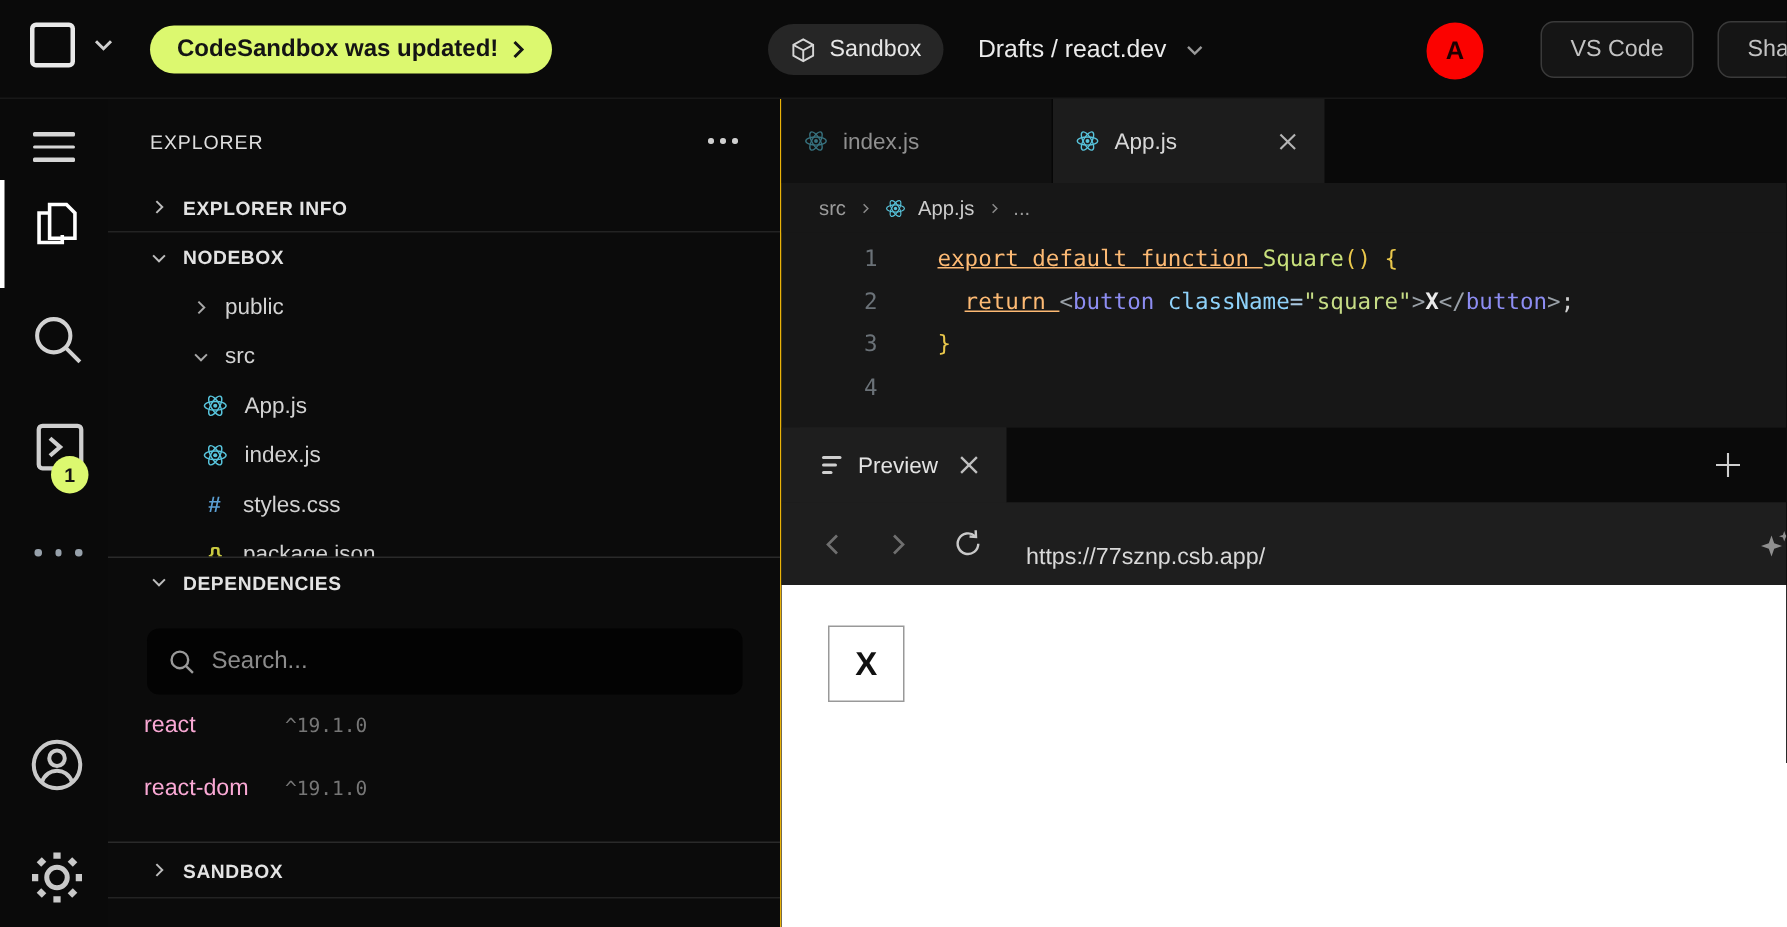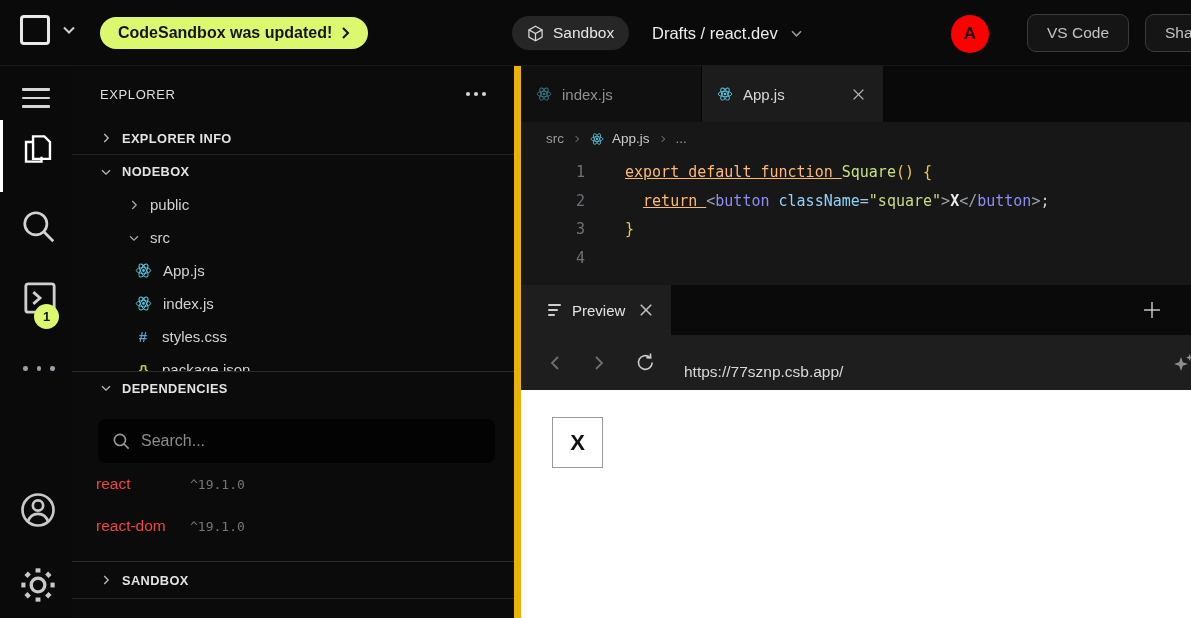--- a/index.html
+++ b/index.html
@@ -32,42 +32,42 @@
   .act-btn { position:absolute; background:none; border:none; cursor:pointer; }
   .active-bar { position:absolute; left:0; top:54px; width:3px; height:72px; background:#ffffff; }
   .hamburger { left:22px; top:16px; width:28px; }
   .hamburger i { display:block; height:2.6px; background:#d6d6d6; margin:6px 0; border-radius:1px; }
   .dots3 { left:23px; top:300px; display:flex; gap:9px; }
   .dots3 i { width:4.6px; height:4.6px; border-radius:50%; background:#97a1ab; display:block; }
   .t-badge { position:absolute; left:34px; top:238px; width:25px; height:25px; border-radius:50%; background:#dcf86f;
     color:#141414; font-size:13px; font-weight:700; display:flex; align-items:center; justify-content:center; }
 
   
-  .explorer { width:449px; flex:none; background:#0b0b0b; border-right:7px solid #eab308; display:flex; flex-direction:column; overflow:hidden; }
+  .explorer { width:449px; flex:none; background:#0b0b0b; border-right:1px solid #eab308; display:flex; flex-direction:column; overflow:hidden; }
   .exp-header { height:56px; flex:none; display:flex; align-items:center; padding:0 26px 0 28px; }
   .exp-title { font-size:13px; letter-spacing:0.6px; color:#dedede; }
   .more-dots { margin-left:auto; background:none; border:none; display:flex; gap:4.5px; cursor:pointer; padding:6px 2px; }
   .more-dots i { width:3.6px; height:3.6px; border-radius:50%; background:#cfcfcf; display:block; }
   .row { height:33px; flex:none; display:flex; align-items:center; font-size:15px; color:#d2d2d2; cursor:pointer; }
   .sect { font-size:12.8px; font-weight:700; letter-spacing:0.4px; color:#e3e3e3; }
   .pad-sect { padding-left:27px; gap:9px; }
   .pad-folder { padding-left:55px; gap:9px; }
   .pad-file { padding-left:63px; gap:11px; }
   .div-b { border-bottom:1px solid #232323; }
   .div-t { border-top:1px solid #2a2a2a; }
   .clip-row { height:18px; flex:none; overflow:hidden; }
   .glyph-css { color:#5b9fd3; font-weight:700; font-size:15px; width:16px; text-align:center; }
   .glyph-json { color:#cbcb41; font-weight:700; font-size:13px; width:16px; text-align:center; letter-spacing:-1px; }
   .searchbox { margin:15px 0 0 26px; width:397px; height:44px; flex:none; background:#030303; border-radius:8px;
     display:flex; align-items:center; padding:0 14px; gap:10px; }
   .searchbox input { flex:1; background:transparent; border:none; outline:none; color:#f9a8d4; font-size:16px; font-family:inherit; }
   .searchbox input::placeholder { color:#8c8c8c; }
   .dep-row { height:42px; flex:none; display:flex; align-items:center; padding-left:24px; cursor:pointer; }
   .dep-row:first-of-type { margin-top:16px; }
-  .dep-name { font-size:15.5px; color:#ef4444; min-width:84px; display:inline-block; }
+  .dep-name { font-size:15.5px; color:#f9a8d4; min-width:84px; display:inline-block; }
   .dep-ver { font-family:"DejaVu Sans Mono",monospace; font-size:13px; color:#767676; padding-left:10px; }
   .outline-row { margin-top:14px; height:38px; }
 
   
   .editorcol { flex:1; min-width:0; display:flex; flex-direction:column; background:#171717; overflow:hidden; }
   .tabstrip { height:56px; flex:none; display:flex; background:#090909; }
   .tab { width:181px; flex:none; display:flex; align-items:center; gap:10px; padding:0 15px; font-size:15px; border:none; cursor:pointer; font-family:inherit; }
   .tab.inactive { background:#101010; color:#909090; border-right:1px solid #060606; }
   .tab.active { background:#1c1c1c; color:#d8d8d8; }
   .dim { opacity:0.55; }

